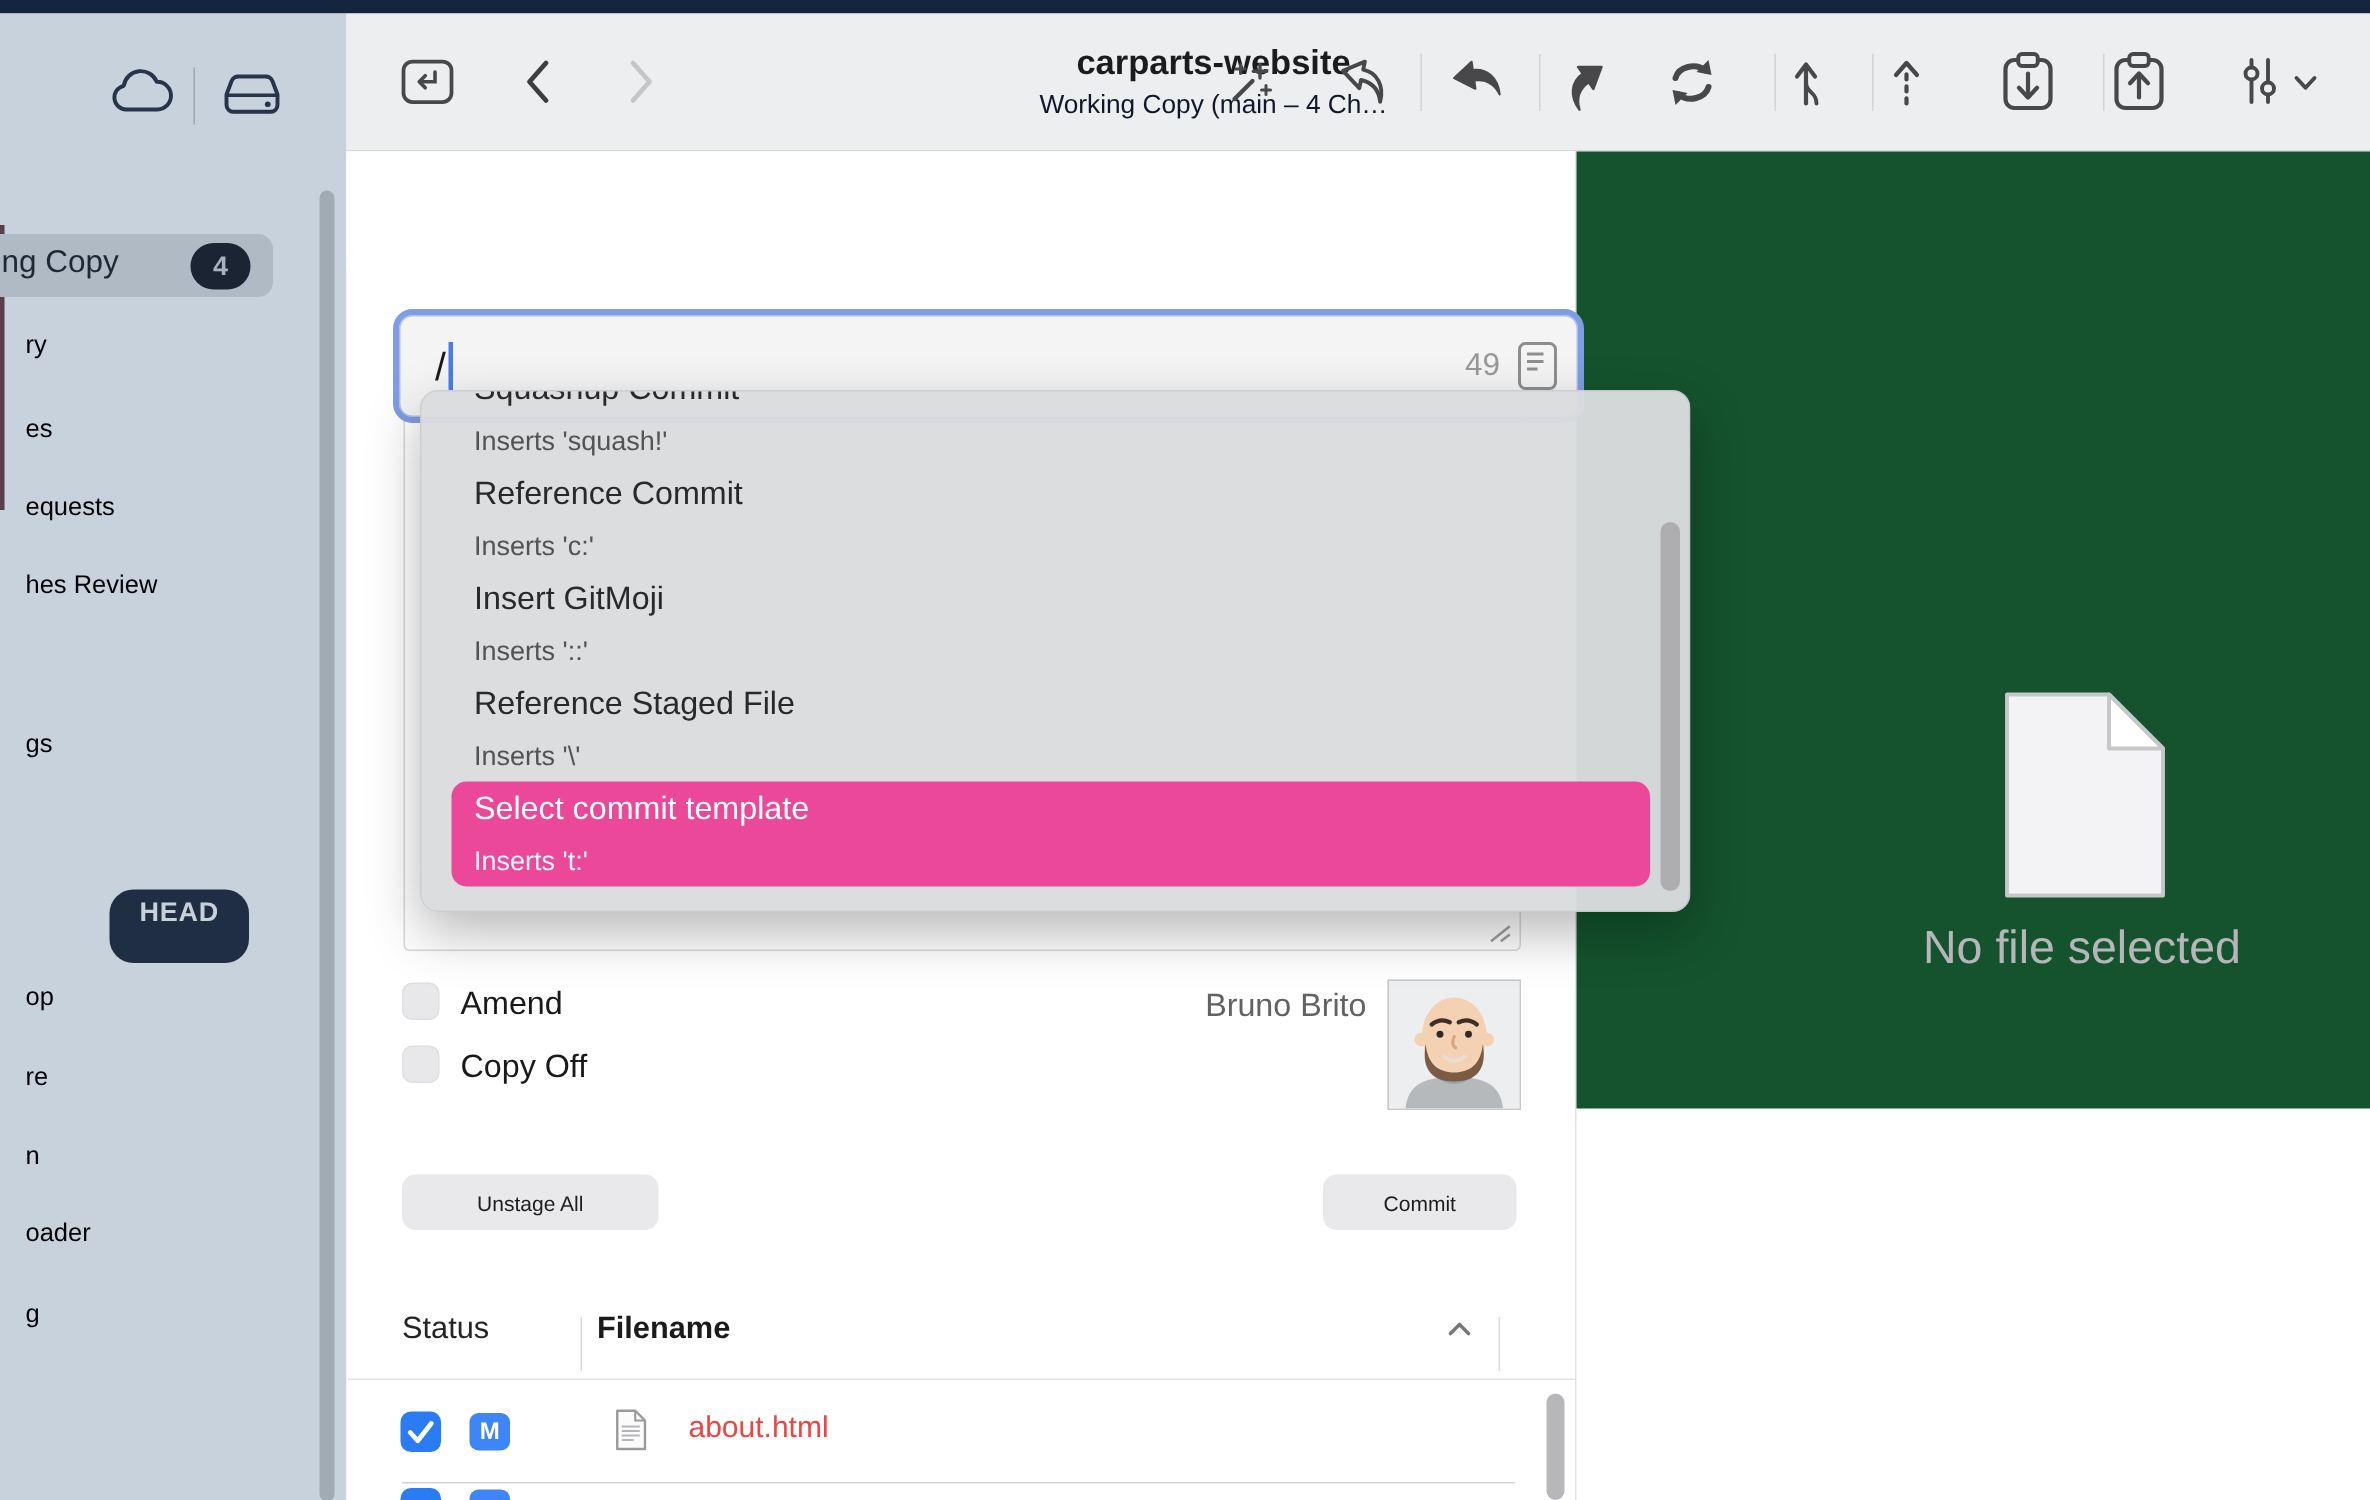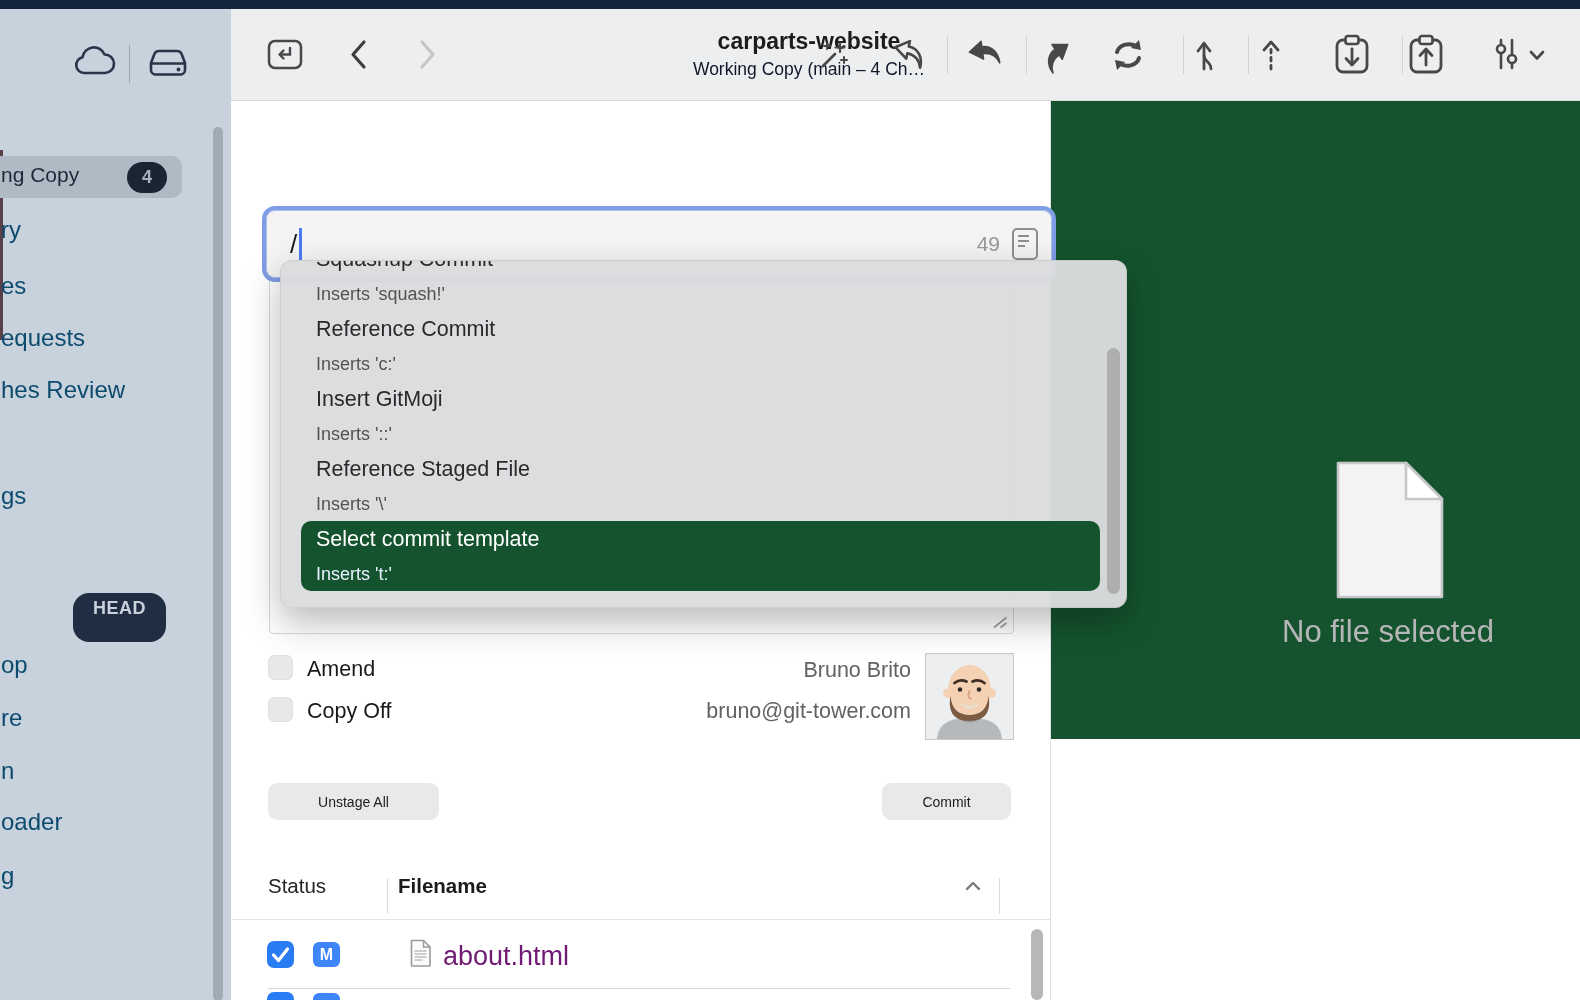--- a/index.html
+++ b/index.html
@@ -8,21 +8,21 @@
   .abs{position:absolute;}
 
   
   #top-strip{left:0;top:0;width:1580px;height:9px;background:#15253d;}
 
   
   #sidebar{left:0;top:9px;width:231px;height:991px;background:#c7d2dd;}
   #sidebar .edge-sliver{left:0;top:141px;width:3px;height:190px;background:#44262e;opacity:.85;}
   .sb-hdr-icon{top:35px;width:44px;height:38px;color:#27344a;}
   .sb-hdr-sep{left:129px;top:36px;width:1px;height:38px;background:rgba(50,62,80,.28);}
-  .sb-item{left:0;width:205px;height:28px;line-height:28px;font-size:24px;color:#0c4a6e;white-space:nowrap;padding-left:1px;}
+  .sb-item{left:16px;width:205px;height:28px;line-height:28px;font-size:17px;color:#000000;white-space:nowrap;padding-left:1px;}
   #sb-selected{left:0;top:147px;width:182px;height:42px;background:#b0bac5;border-radius:0 10px 10px 0;}
   #sb-selected .lbl{position:absolute;left:1px;top:7px;font-size:21px;color:#1d2936;white-space:nowrap;}
   #sb-badge{position:absolute;left:127px;top:6px;width:40px;height:31px;border-radius:16px;background:#1a2433;color:#a9b2bf;font-weight:bold;font-size:18px;text-align:center;line-height:31px;}
   #head-badge{left:73px;top:584px;width:93px;height:49px;border-radius:16px;background:#202e43;color:#c8d0da;font-weight:bold;font-size:18px;letter-spacing:.5px;text-align:center;line-height:31px;}
   #sb-scrollbar{left:213px;top:118px;width:10px;height:874px;background:#a1abb4;border-radius:5px;}
 
   
   #toolbar{left:231px;top:9px;width:1349px;height:91px;background:#edeef0;border-bottom:1px solid #d7d8d9;}
   .tb-icon{color:#48484a;}
   .tb-sep{top:27px;width:1px;height:38px;background:#d2d3d5;}
@@ -74,21 +74,21 @@
   
   #detail-panel{left:1051px;top:101px;width:529px;height:638px;background:#14532d;}
   #no-file-text{left:137px;top:513px;width:400px;text-align:center;font-size:31px;color:#b6b6b8;}
 
   
   #dropdown{left:280px;top:260px;width:847px;height:348px;background:rgba(219,220,222,.97);border:1px solid rgba(0,0,0,.07);border-radius:12px;box-shadow:0 14px 36px rgba(0,0,0,.28);overflow:hidden;z-index:10;box-sizing:border-box;}
   #dd-list{margin-top:-20px;}
   .dd-item{height:70px;padding-left:35px;box-sizing:border-box;}
   .dd-item .ti{font-size:21.5px;color:#29292b;line-height:37px;white-space:nowrap;}
   .dd-item .su{font-size:18px;color:#535355;line-height:32px;white-space:nowrap;}
-  .dd-item.selected{margin:0 26px 0 20px;border-radius:10px;background:#14532d;padding-left:15px;}
+  .dd-item.selected{margin:0 26px 0 20px;border-radius:10px;background:#ec4899;padding-left:15px;}
   .dd-item.selected .ti{color:#ffffff;}
   .dd-item.selected .su{color:#eaf2ff;}
   #dd-scrollbar{position:absolute;right:6px;top:87px;width:13px;height:246px;background:#aeaeb0;border-radius:7px;}
 
   svg{display:block;}
 </style>
 </head>
 <body>
 
 <div id="app">
@@ -278,21 +278,20 @@
           <i style="top:15px;width:7px"></i>
       </span>
     </div>
 
     <div class="cb abs" style="left:37px;top:554px"></div>
     <div class="cb-label abs" style="left:76px;top:555px">Amend</div>
     <div class="cb abs" style="left:37px;top:596px"></div>
     <div class="cb-label abs" style="left:76px;top:597px">Copy Off</div>
 
     <div class="author-line abs" style="left:369px;top:556px">Bruno Brito</div>
-    <div class="author-line abs" style="left:369px;top:597px">bruno@git-tower.com</div>
 
     <div id="avatar" class="abs">
       <svg width="87" height="85" viewBox="0 0 87 85">
           <rect width="87" height="85" fill="#eceef0"></rect>
           <rect x="35" y="54" width="17" height="14" fill="#eec9a8"></rect>
           <path d="M11 85 c1.5 -15 11 -21 32.5 -21 c21.5 0 31 6 32.5 21 z" fill="#b6b9bc"></path>
           <path d="M33 64 q10.5 7 21 0" fill="none" stroke="#9da0a3" stroke-width="2"></path>
           <circle cx="21.5" cy="39" r="4.5" fill="#f4d1b2"></circle>
           <circle cx="65.5" cy="39" r="4.5" fill="#f4d1b2"></circle>
           <ellipse cx="43.5" cy="36" rx="21.5" ry="25" fill="#f4d1b2"></ellipse>
@@ -332,21 +331,21 @@
             <path d="M2.5 1.5 h12 l6.5 6.5 v19 h-18.5 z" fill="#fbfbfc" stroke="#9a9a9c" stroke-width="1.6" stroke-linejoin="round"></path>
             <path d="M14.5 1.5 v6.5 h6.5" fill="none" stroke="#9a9a9c" stroke-width="1.4"></path>
             <g stroke="#b5b5b7" stroke-width="1.3">
               <line x1="5.5" y1="12" x2="17.5" y2="12"></line>
               <line x1="5.5" y1="15" x2="17.5" y2="15"></line>
               <line x1="5.5" y1="18" x2="17.5" y2="18"></line>
               <line x1="5.5" y1="21" x2="13.5" y2="21"></line>
             </g>
           </svg>
       </div>
-      <div class="abs" style="left:212px;top:21px;font-size:27px;color:#701a75">about.html</div>
+      <div class="abs" style="left:228px;top:21px;font-size:20px;color:#ef4444">about.html</div>
     </div>
     <div id="row-sep" class="abs"></div>
 
     <div class="abs" style="left:36px;top:891px;width:27px;height:8px;border-radius:7px 7px 0 0;background:#2a7cf4"></div>
     <div class="abs" style="left:82px;top:892px;width:27px;height:7px;border-radius:6px 6px 0 0;background:#3e86f8"></div>
 
     <div id="list-scrollbar" class="abs"></div>
   </div>
 
   <div id="main-right-border" class="abs"></div>

